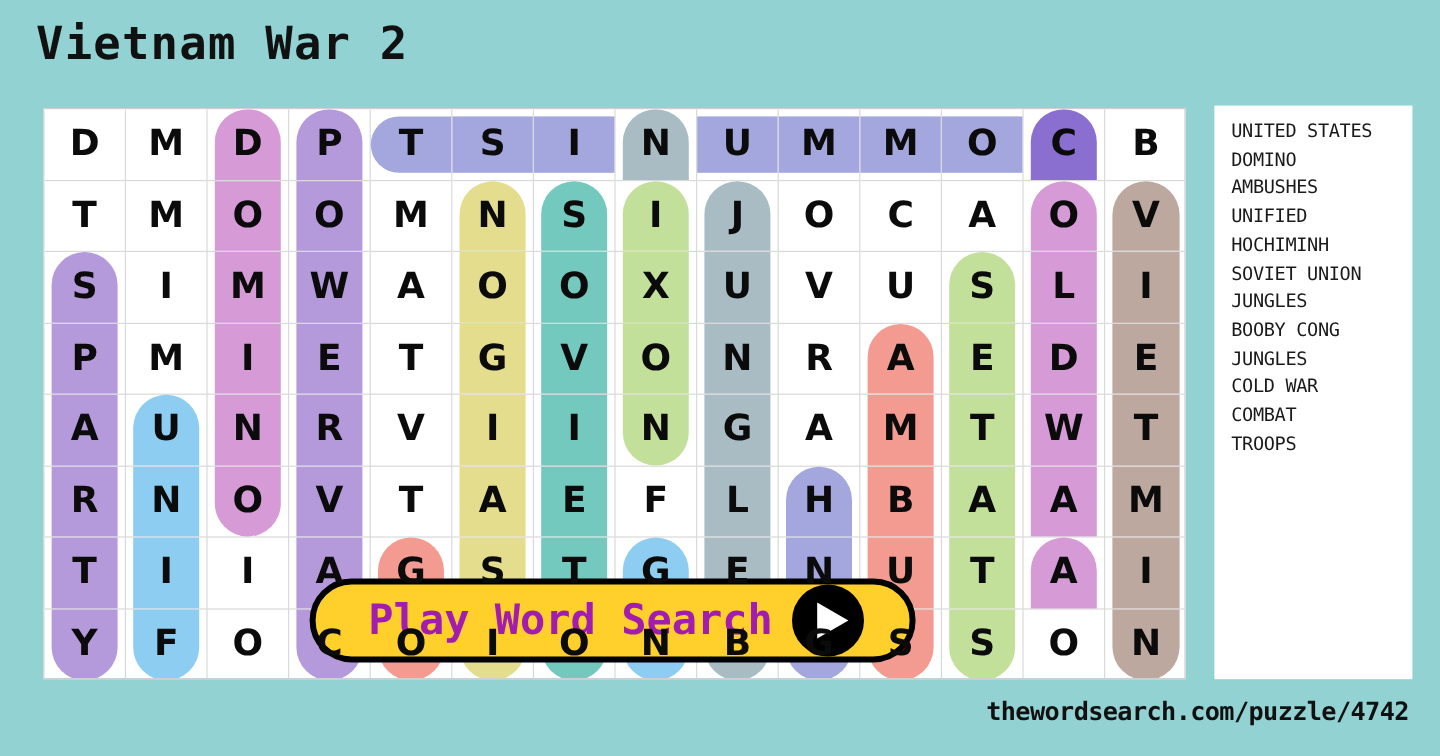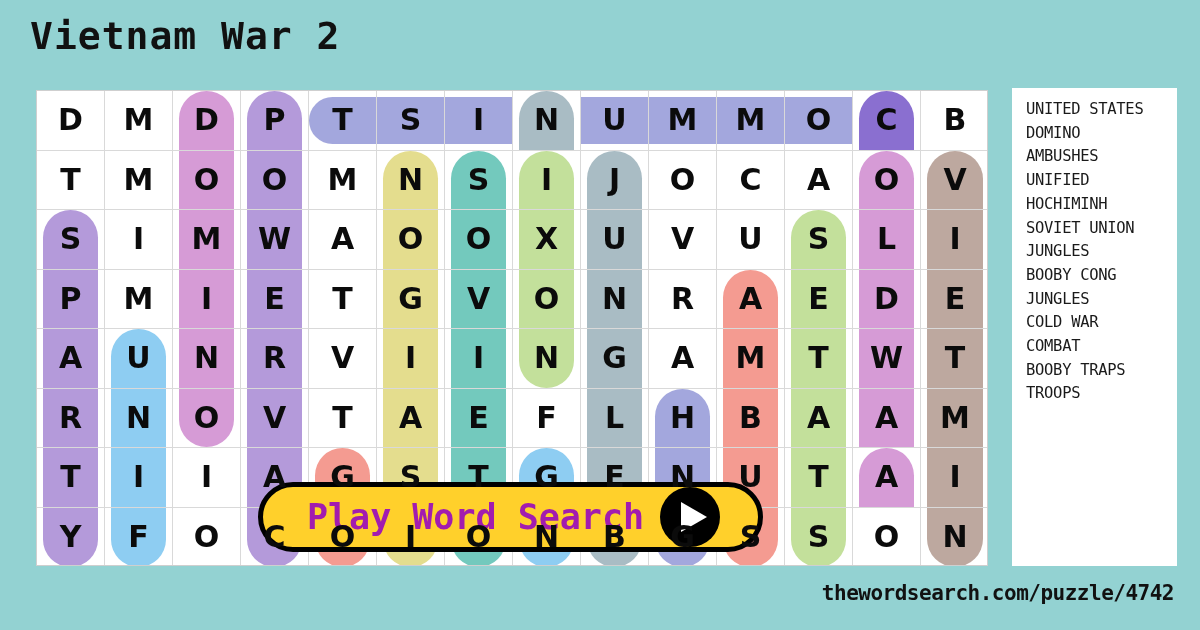--- a/index.html
+++ b/index.html
@@ -619,21 +619,20 @@
       <div class="word">DOMINO</div>
       <div class="word">AMBUSHES</div>
       <div class="word">UNIFIED</div>
       <div class="word">HOCHIMINH</div>
       <div class="word">SOVIET UNION</div>
       <div class="word">JUNGLES</div>
       <div class="word">BOOBY CONG</div>
       <div class="word">JUNGLES</div>
       <div class="word">COLD WAR</div>
       <div class="word">COMBAT</div>
-      <div class="word">BOOBY TRAPS</div>
       <div class="word">TROOPS</div>
     </div>
 
   <div id="play-button">
     <span id="play-label">Play Word Search</span>
     <span id="play-circle">
       <span id="play-triangle"></span>
     </span>
   </div>
 

